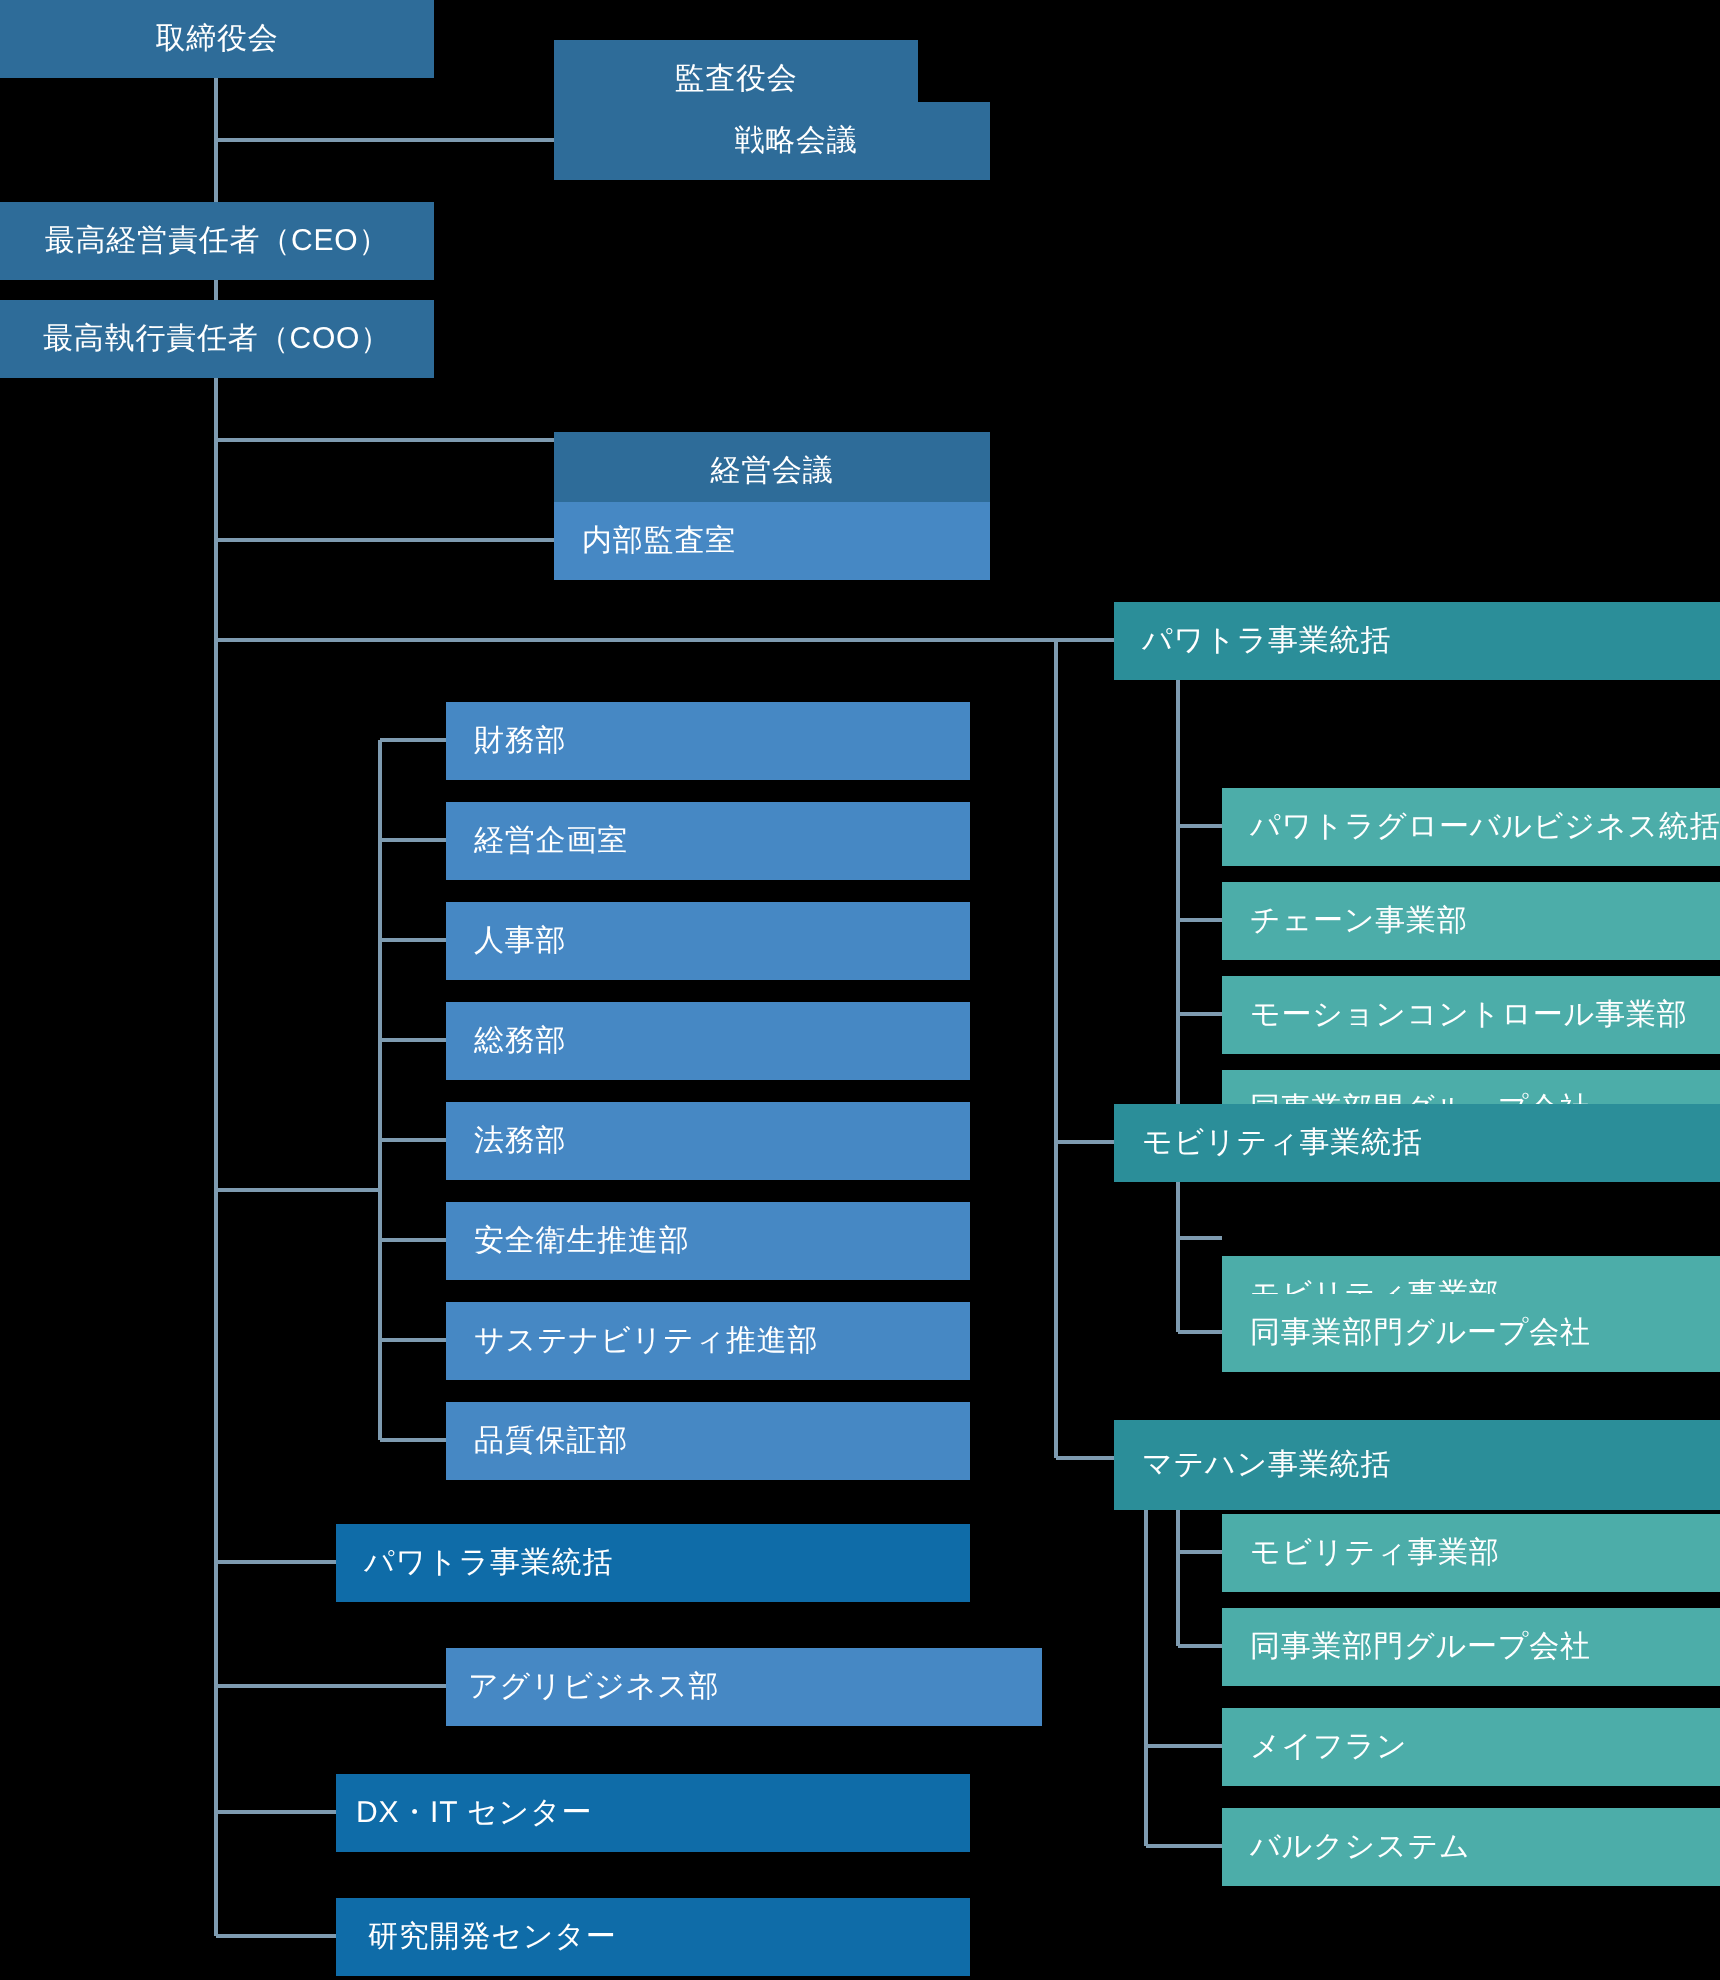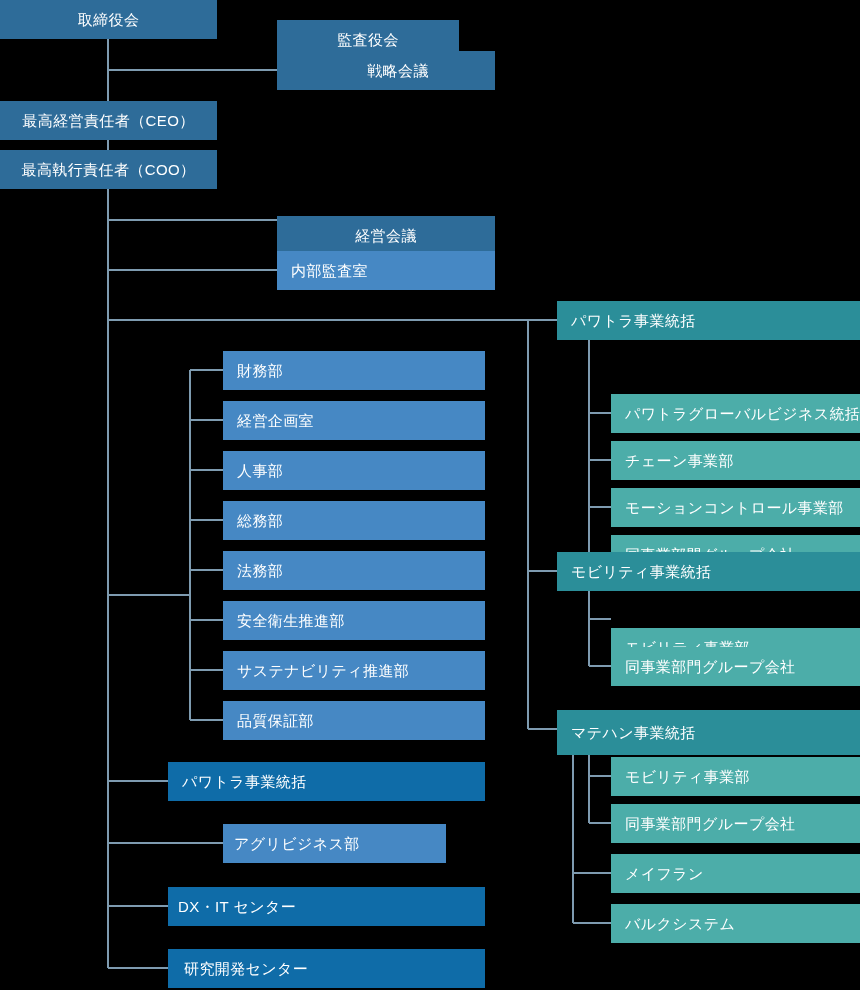--- a/index.html
+++ b/index.html
@@ -133,21 +133,21 @@
       </div>
       <div class="node left c-medblue" style="left: 223px; top: 651px; width: 262px; height: 39px;">
         <span>サステナビリティ推進部</span>
       </div>
       <div class="node left c-medblue" style="left: 223px; top: 701px; width: 262px; height: 39px;">
         <span>品質保証部</span>
       </div>
       <div class="node left c-vivid" style="left: 168px; top: 762px; width: 317px; height: 39px;">
         <span>パワトラ事業統括</span>
       </div>
-      <div class="node left c-medblue" style="left: 223px; top: 824px; width: 223px; height: 39px; padding-left: 11px;">
+      <div class="node left c-medblue" style="left: 223px; top: 824px; width: 298px; height: 39px; padding-left: 11px;">
         <span>アグリビジネス部</span>
       </div>
       <div class="node left c-vivid" style="left: 168px; top: 887px; width: 317px; height: 39px; padding-left: 10px;">
         <span>DX・IT センター</span>
       </div>
       <div class="node left c-vivid" style="left: 168px; top: 949px; width: 317px; height: 39px; padding-left: 16px;">
         <span>研究開発センター</span>
       </div>
       <div class="node left c-teald" style="left: 557px; top: 301px; width: 303px; height: 39px;">
         <span>パワトラ事業統括</span>

